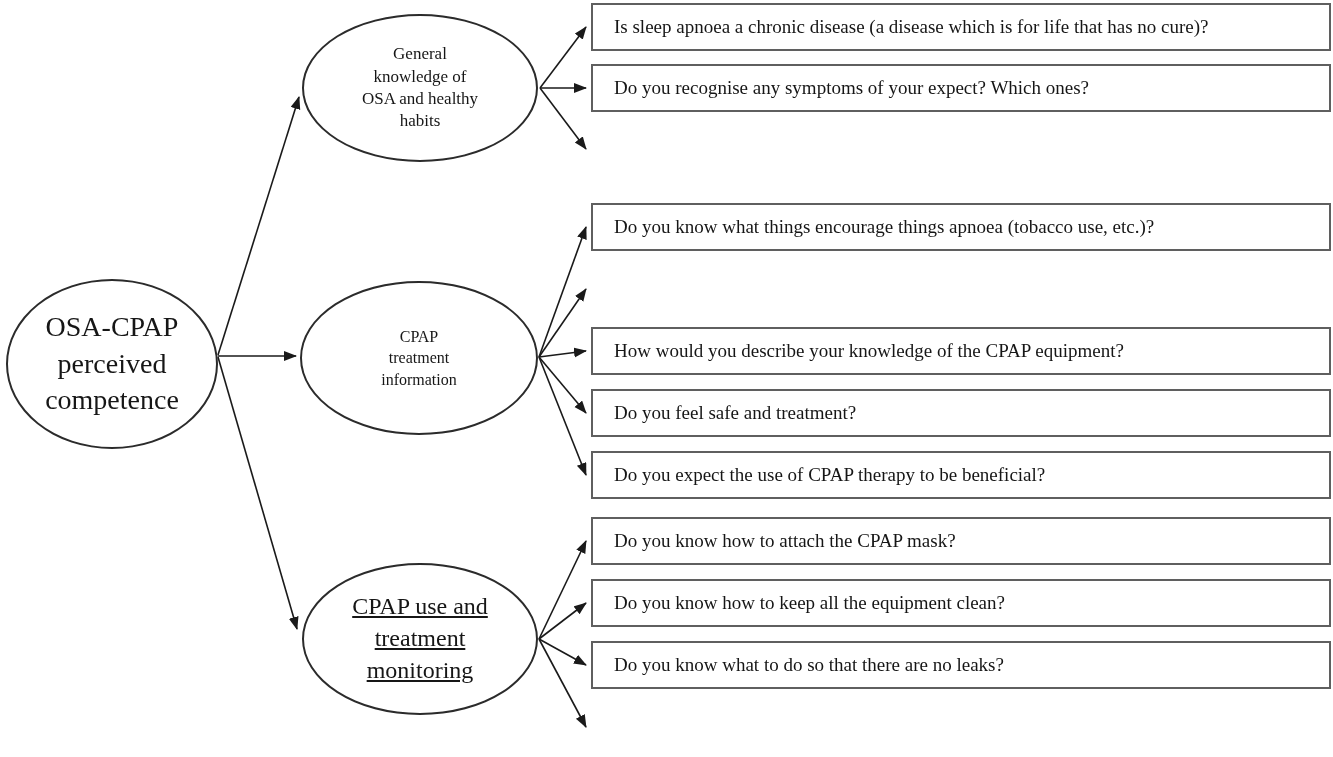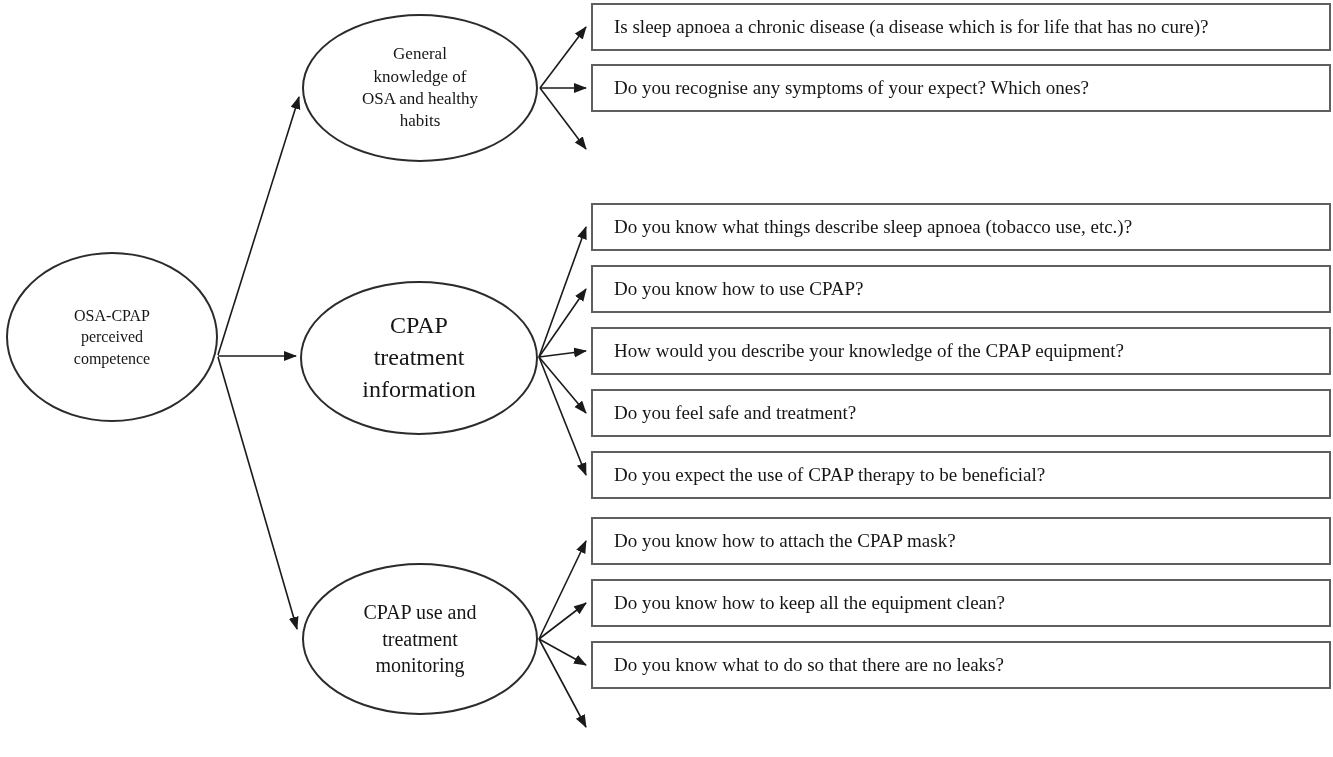--- a/index.html
+++ b/index.html
@@ -24,24 +24,24 @@
   .ellipse{
     position:absolute;
     border:2px solid var(--ellipse-border);
     border-radius:50%;
     display:flex;align-items:center;justify-content:center;
     text-align:center;
     box-sizing:border-box;
     background:var(--background);
   }
   .ellipse .lbl{white-space:pre-line;line-height:1.32;}
-  .node-root{left:6px;top:252px;width:212px;height:170px;font-size:16px;}
+  .node-root{left:6px;top:279px;width:212px;height:170px;font-size:28px;}
   .node-cat-0{left:302px;top:14px;width:236px;height:148px;font-size:17px;align-items:center;}
-  .node-cat-1{left:300px;top:281px;width:238px;height:154px;font-size:24px;}
-  .node-cat-2{left:302px;top:563px;width:236px;height:152px;font-size:20px;}
+  .node-cat-1{left:300px;top:281px;width:238px;height:154px;font-size:16px;}
+  .node-cat-2{left:302px;top:563px;width:236px;height:152px;font-size:24px;text-decoration:underline;}
   .qbox{
     position:absolute;
     left:591px;width:740px;height:48px;
     border:2px solid var(--box-border);
     box-sizing:border-box;
     display:flex;align-items:center;
     padding-left:21px;padding-right:16px;
     font-size:19px;
     background:var(--background);
     white-space:nowrap;
@@ -98,22 +98,21 @@
   </div>
   <div class="ellipse node-cat-2">
     <span class="lbl">CPAP use and
 treatment
 monitoring</span>
   </div>
 
   <div class="qbox" style="top:3px">Is sleep apnoea a chronic disease (a disease which is for life that has no cure)?</div>
   <div class="qbox" style="top:64px">Do you recognise any symptoms of your expect? Which ones?</div>
 
-  <div class="qbox" style="top:203px">Do you know what things describe sleep apnoea (tobacco use, etc.)?</div>
-  <div class="qbox" style="top:265px">Do you know how to use CPAP?</div>
+  <div class="qbox" style="top:203px">Do you know what things encourage things apnoea (tobacco use, etc.)?</div>
   <div class="qbox" style="top:327px">How would you describe your knowledge of the CPAP equipment?</div>
   <div class="qbox" style="top:389px">Do you feel safe and treatment?</div>
   <div class="qbox" style="top:451px">Do you expect the use of CPAP therapy to be beneficial?</div>
 
   <div class="qbox" style="top:517px">Do you know how to attach the CPAP mask?</div>
   <div class="qbox" style="top:579px">Do you know how to keep all the equipment clean?</div>
   <div class="qbox" style="top:641px">Do you know what to do so that there are no leaks?</div>
 
 </div>
 

